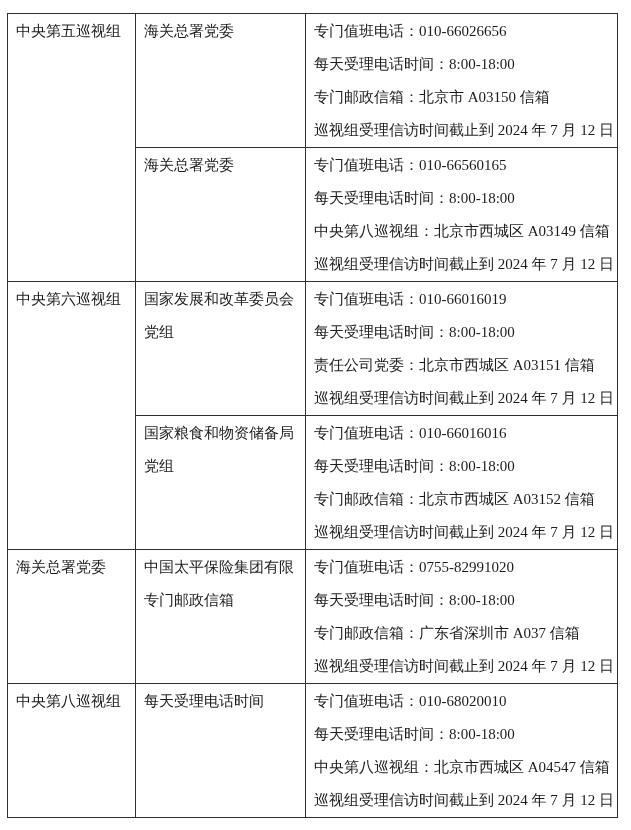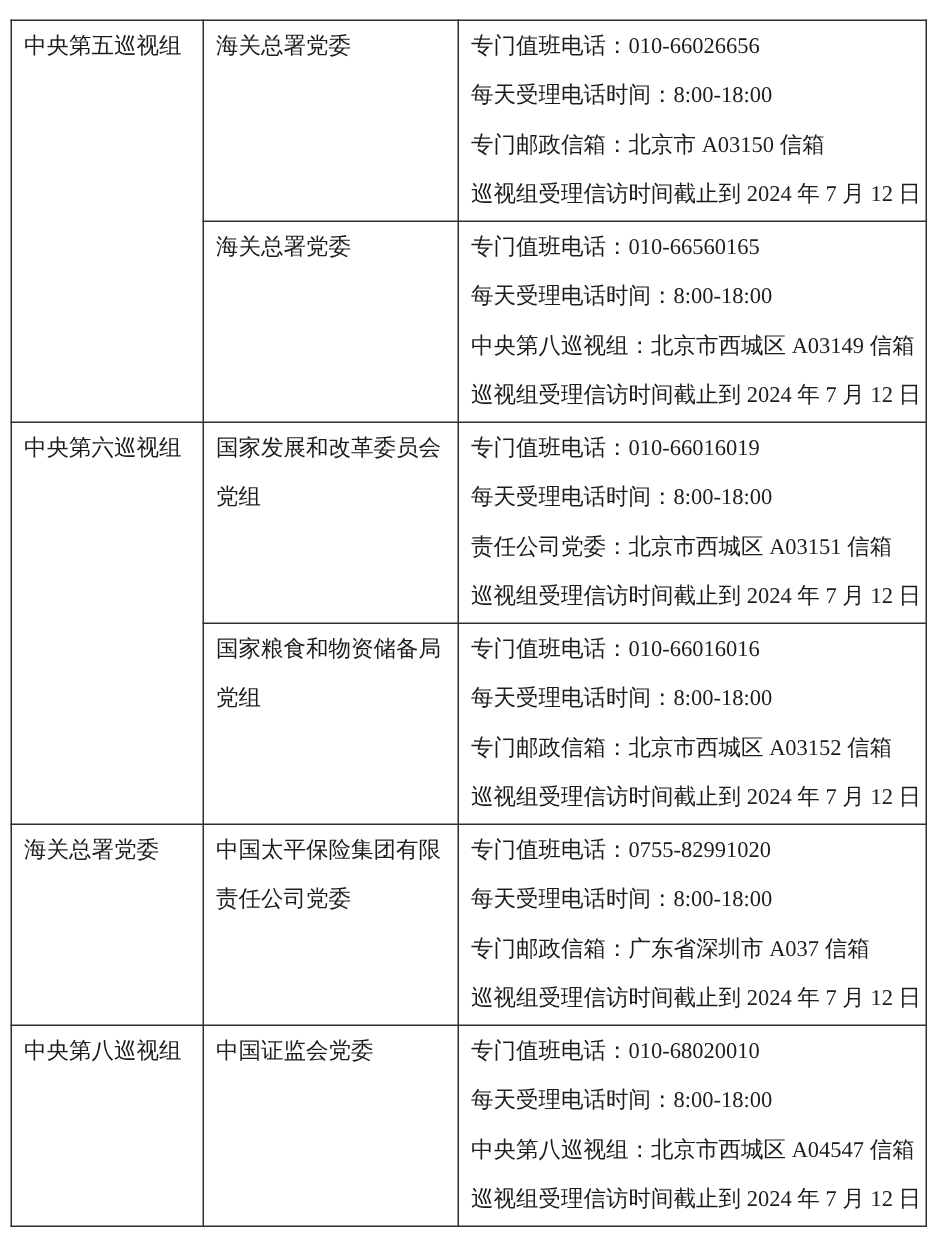--- a/index.html
+++ b/index.html
@@ -104,36 +104,36 @@
         <div class="ln">巡视组受理信访时间截止到 2024 年 7 月 12 日</div>
       </td>
     </tr>
 
     <tr>
       <td>
         <div class="ln">海关总署党委</div>
       </td>
       <td>
         <div class="ln">中国太平保险集团有限</div>
-        <div class="ln">责任公司党委</div>
+        <div class="ln">专门邮政信箱</div>
       </td>
       <td>
         <div class="ln">专门值班电话：0755-82991020</div>
         <div class="ln">每天受理电话时间：8:00-18:00</div>
         <div class="ln">专门邮政信箱：广东省深圳市 A037 信箱</div>
         <div class="ln">巡视组受理信访时间截止到 2024 年 7 月 12 日</div>
       </td>
     </tr>
 
     <tr>
       <td>
         <div class="ln">中央第八巡视组</div>
       </td>
       <td>
-        <div class="ln">中国证监会党委</div>
+        <div class="ln">每天受理电话时间</div>
       </td>
       <td>
         <div class="ln">专门值班电话：010-68020010</div>
         <div class="ln">每天受理电话时间：8:00-18:00</div>
         <div class="ln">中央第八巡视组：北京市西城区 A04547 信箱</div>
         <div class="ln">巡视组受理信访时间截止到 2024 年 7 月 12 日</div>
       </td>
     </tr>
   </tbody>
 </table>

